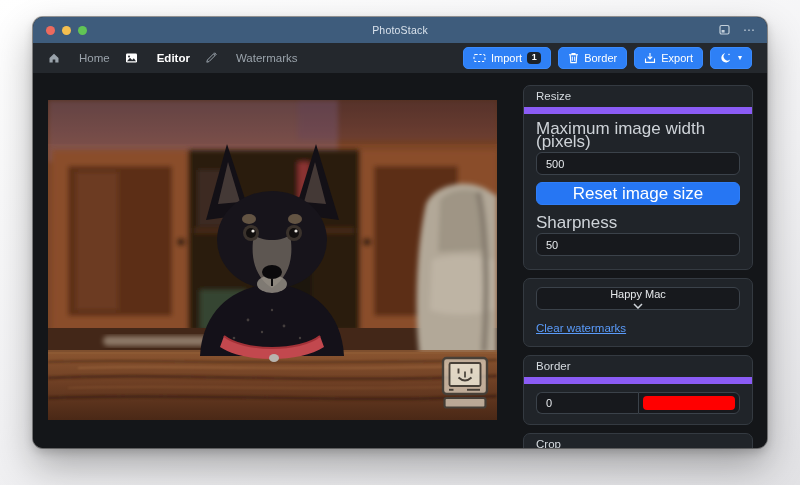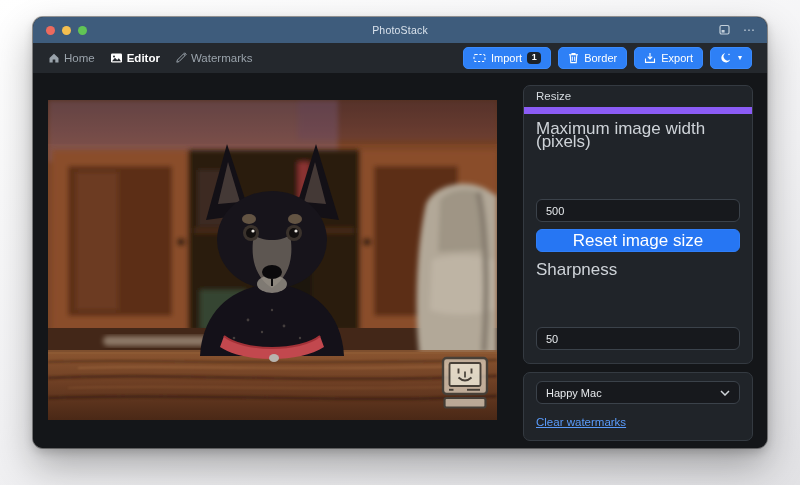--- a/index.html
+++ b/index.html
@@ -26,21 +26,21 @@
   .light.red{ background:#ec6a5e; } .light.yellow{ background:#f4bf50; } .light.green{ background:#61c555; }
   .win-title{ font-size:10.5px; color:#d9e2ec; letter-spacing:.2px; }
   .titlebar-right{ position:absolute; right:12px; top:0; height:100%; display:flex; align-items:center; gap:12px; color:#c3d0db; }
   .titlebar-right .glyph{ font-size:12px; line-height:1; }
 
   
   .navbar{
     height:30px; flex:0 0 30px; background:#24282d; display:flex; align-items:center;
     padding:0 15px; gap:15px;
   }
-  .nav-item{ display:flex; align-items:center; gap:4px; font-size:11.5px; color:#9aa3ab; cursor:default; }
+  .nav-item{ display:flex; align-items:center; gap:19px; font-size:11.5px; color:#9aa3ab; cursor:default; }
   .nav-item svg{ display:block; }
   .nav-item.active{ color:#ffffff; font-weight:700; }
   .nav-actions{ margin-left:auto; display:flex; align-items:center; gap:7px; }
   .btn{
     display:flex; align-items:center; gap:5px; height:22px; padding:0 9px;
     background:#2e80f6; border:1px solid #3a8afc; border-radius:5px;
     color:#fff; font-size:11px; font-weight:500; cursor:pointer; font-family:inherit;
   }
   .btn svg{ display:block; }
   .badge{ background:#1c2127; color:#fff; font-size:9px; font-weight:700; border-radius:4px; padding:1.5px 4.5px; line-height:1.1; }
@@ -59,23 +59,23 @@
   .card{
     background:#202429; border:1px solid #343a41; border-radius:7px; margin-bottom:8px; overflow:hidden;
   }
   .card-header{
     padding:4px 12px 5px; border-bottom:7px solid #8b5cf6; font-size:11.5px; color:#d6dbe0;
   }
   .card-body{ padding:8px 12px 10px; }
   .form-label{ font-size:17px; color:#ced3d8; margin-bottom:4px; line-height:13px; }
   .form-input{
     width:100%; height:23px; background:#17191d; border:1px solid #3b424a; border-radius:6px;
-    color:#e6e9ec; font-size:11px; padding:0 9px; font-family:inherit; outline:none;margin-top:47px;
-  }
-  .mb7{ margin-bottom:7px; } .mb11{ margin-bottom:11px; } .mb8{ margin-bottom:8px; } .mb3{ margin-bottom:3px; }
+    color:#e6e9ec; font-size:11px; padding:0 9px; font-family:inherit; outline:none;
+  }
+  .mb7{ margin-bottom:7px; } .mb11{ margin-bottom:11px; } .mb8{ margin-bottom:8px;flex-direction:column; } .mb3{ margin-bottom:3px; }
   .btn-block{
     width:100%; height:23px; background:#2676f3; border:1px solid #2f7ef8; border-radius:6px;
     color:#fff; font-size:17px; font-weight:500; cursor:pointer; font-family:inherit;
   }
   .help-text{ font-size:9.5px; color:#82898f; line-height:11px; }
   .select{
     display:flex; align-items:center; justify-content:space-between; height:23px;
     background:#17191d; border:1px solid #3b424a; border-radius:6px; padding:0 9px; cursor:pointer;
   }
   .select-value{ font-size:11px; color:#e6e9ec; }

